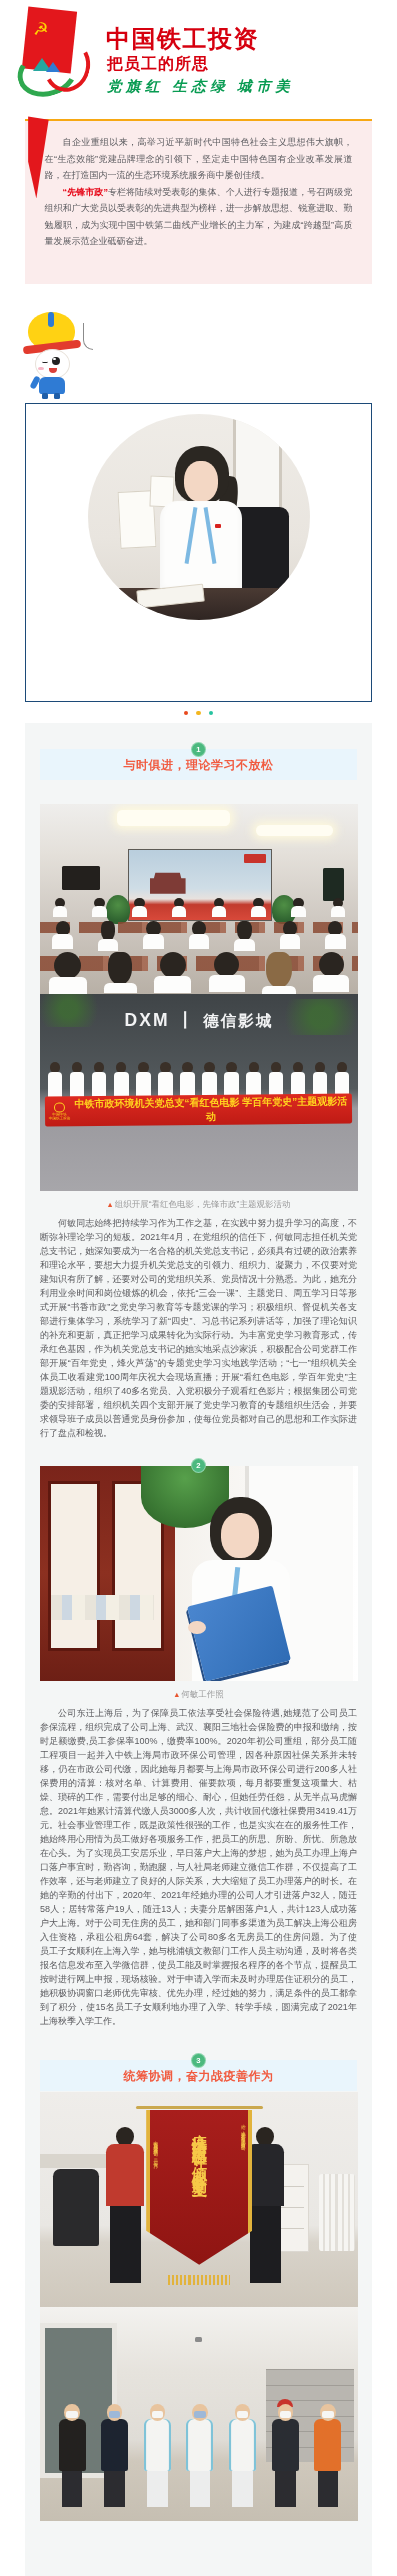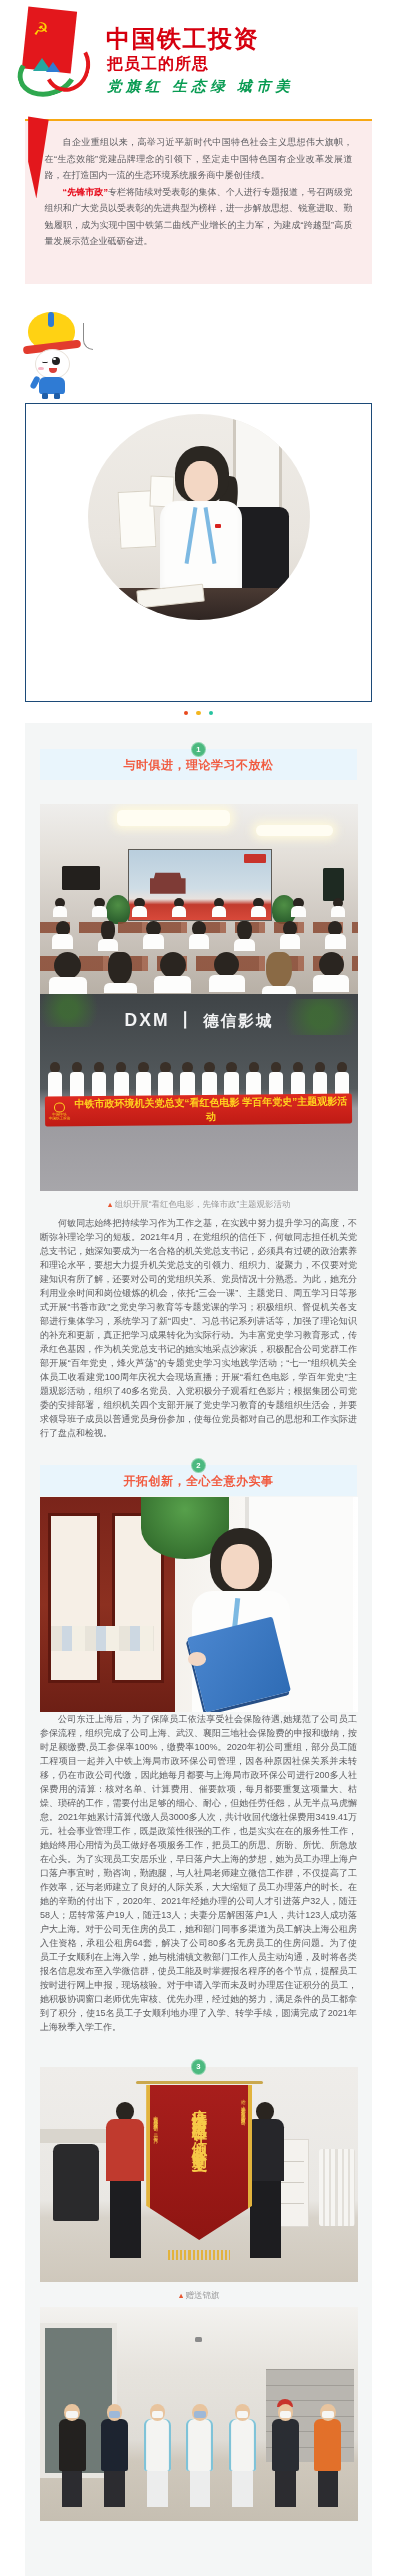--- a/index.html
+++ b/index.html
@@ -426,43 +426,44 @@
       </div>
       <div class="p2-btext">中铁市政环境机关党总支“看红色电影 学百年党史”主题观影活动</div>
     </div>
   </div>
   <div class="cap"><span class="tri">▲</span><span>组织开展“看红色电影，先锋市政”主题观影活动</span></div>
 
   <p class="para">何敏同志始终把持续学习作为工作之基，在实践中努力提升学习的高度，不断弥补理论学习的短板。2021年4月，在党组织的信任下，何敏同志担任机关党总支书记，她深知要成为一名合格的机关党总支书记，必须具有过硬的政治素养和理论水平，要想大力提升机关党总支的引领力、组织力、凝聚力，不仅要对党建知识有所了解，还要对公司的党组织关系、党员情况十分熟悉。为此，她充分利用业余时间和岗位锻炼的机会，依托“三会一课”、主题党日、周五学习日等形式开展“书香市政”之党史学习教育等专题党课的学习；积极组织、督促机关各支部进行集体学习，系统学习了新“四史”、习总书记系列讲话等，加强了理论知识的补充和更新，真正把学习成果转化为实际行动。为丰富党史学习教育形式，传承红色基因，作为机关党总支书记的她实地采点沙家浜，积极配合公司党群工作部开展“百年党史，烽火芦荡”的专题党史学习实地践学活动；“七一”组织机关全体员工收看建党100周年庆祝大会现场直播；开展“看红色电影，学百年党史”主题观影活动，组织了40多名党员、入党积极分子观看红色影片；根据集团公司党委的安排部署，组织机关四个支部开展了党史学习教育的专题组织生活会，并要求领导班子成员以普通党员身份参加，使每位党员都对自己的思想和工作实际进行了盘点和检视。</p>
 
   <div class="sec" style="margin-top:18.5px;">
     <div class="badge">2</div>
-    <div class="sban">开拓创新，全心全意办实事</div>
   </div>
 
   <div class="ph ph3">
     <div class="p3-shelf">
       <div class="p3-glass" style="left:8.2px;top:15.5px;width:52px;height:170px;"></div>
       <div class="p3-glass" style="left:72px;top:15.5px;width:52px;height:170px;"></div>
     </div>
     <div class="p3-books"></div>
     <div class="p3-plant"></div>
     <div class="p3-door"></div>
     <div class="p3-hair"></div>
     <div class="p3-face"></div>
     <div class="p3-shirt"></div>
     <div class="p3-lan"></div>
     <div class="p3-folder"></div>
     <div class="p3-hand"></div>
   </div>
+  <div class="cap"><span class="tri">▲</span><span>何敏工作照</span></div>
 
   <p class="para">公司东迁上海后，为了保障员工依法享受社会保险待遇,她规范了公司员工参保流程，组织完成了公司上海、武汉、襄阳三地社会保险费的申报和缴纳，按时足额缴费,员工参保率100%，缴费率100%。2020年初公司重组，部分员工随工程项目一起并入中铁上海局市政环保公司管理，因各种原因社保关系并未转移，仍在市政公司代缴，因此她每月都要与上海局市政环保公司进行200多人社保费用的清算：核对名单、计算费用、催要款项，每月都要重复这项量大、枯燥、琐碎的工作，需要付出足够的细心、耐心，但她任劳任怨，从无半点马虎懈怠。2021年她累计清算代缴人员3000多人次，共计收回代缴社保费用3419.41万元。社会事业管理工作，既是政策性很强的工作，也是实实在在的服务性工作，她始终用心用情为员工做好各项服务工作，把员工的所思、所盼、所忧、所急放在心头。为了实现员工安居乐业，早日落户大上海的梦想，她为员工办理上海户口落户事宜时，勤咨询，勤跑腿，与人社局老师建立微信工作群，不仅提高了工作效率，还与老师建立了良好的人际关系，大大缩短了员工办理落户的时长。在她的辛勤的付出下，2020年、2021年经她办理的公司人才引进落户32人，随迁58人；居转常落户19人，随迁13人；夫妻分居解困落户1人，共计123人成功落户大上海。对于公司无住房的员工，她和部门同事多渠道为员工解决上海公租房入住资格，承租公租房64套，解决了公司80多名无房员工的住房问题。为了使员工子女顺利在上海入学，她与桃浦镇文教部门工作人员主动沟通，及时将各类报名信息发布至入学微信群，使员工能及时掌握报名程序的各个节点，提醒员工按时进行网上申报，现场核验。对于申请入学而未及时办理居住证积分的员工，她积极协调窗口老师优先审核、优先办理，经过她的努力，满足条件的员工都拿到了积分，使15名员工子女顺利地办理了入学、转学手续，圆满完成了2021年上海秋季入学工作。</p>
 
   <div class="sec" style="margin-top:26px;">
     <div class="badge">3</div>
+    <div class="sban">统筹协调，奋力战疫善作为</div>
   </div>
 
   <div class="ph ph4">
     <div class="p4-desk"></div>
     <div class="p4-chair"></div>
     <div class="p4-cab">
         <i></i>
         <i></i>
         <i></i>
       </div>
@@ -482,21 +483,20 @@
       <div class="p4-flagbody"></div>
       <div class="p4-side" style="right:11.3px;top:15.5px;height:113px;">赠：上海荣和公共租赁住房运营有限公司</div>
       <div class="p4-main">
         <span>疫情防控忠值守</span>
         <span>倾心服务助复工</span>
       </div>
       <div class="p4-side" style="left:12.4px;top:31px;height:103px;"><span>中铁市政环境建设有限公司</span>　<span>二〇二二年六月</span></div>
       <div class="p4-tassel"></div>
     </div>
   </div>
-  <div class="cap"><span class="tri">▲</span><span>赠送锦旗</span></div>
 
   <div class="ph ph5">
     <div class="p5-door"></div>
     <div class="p5-boxes"></div>
     <div class="p5-cam"></div>
     <div class="p5-row">
       <div class="p5-fig">
           <div class="hd"></div>
           <div class="bd" style="background:#23211f;"></div>
           <div class="lg"></div>

